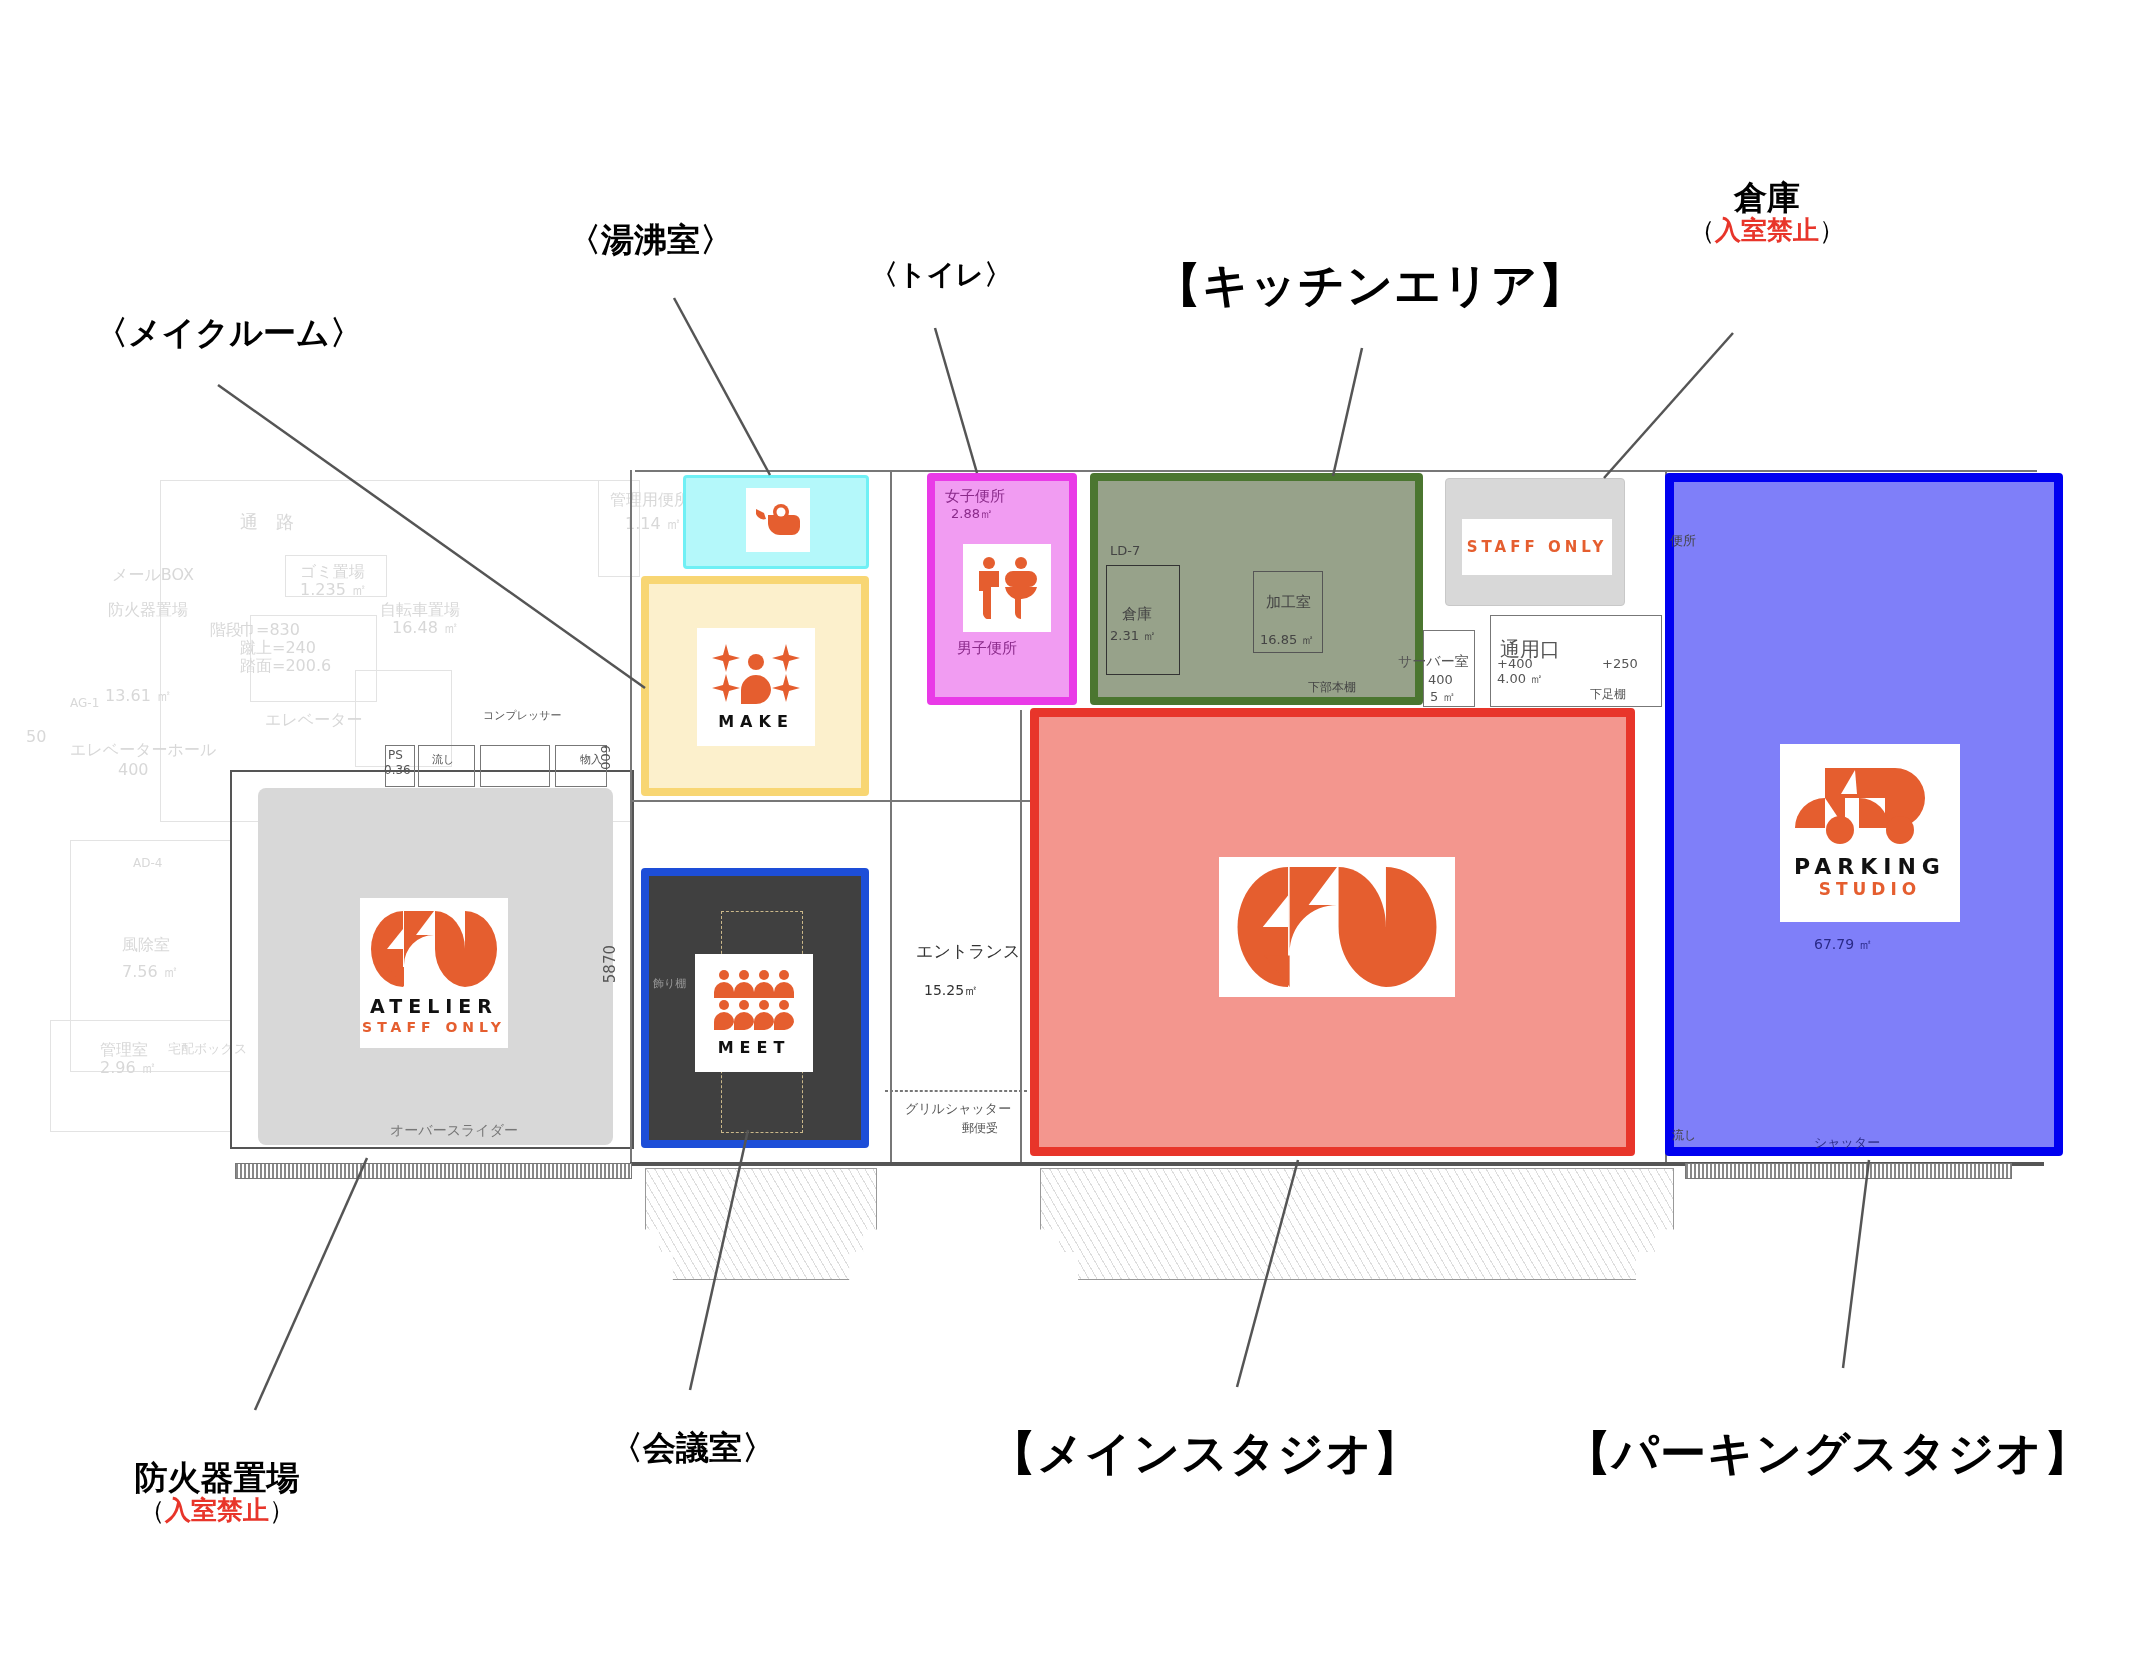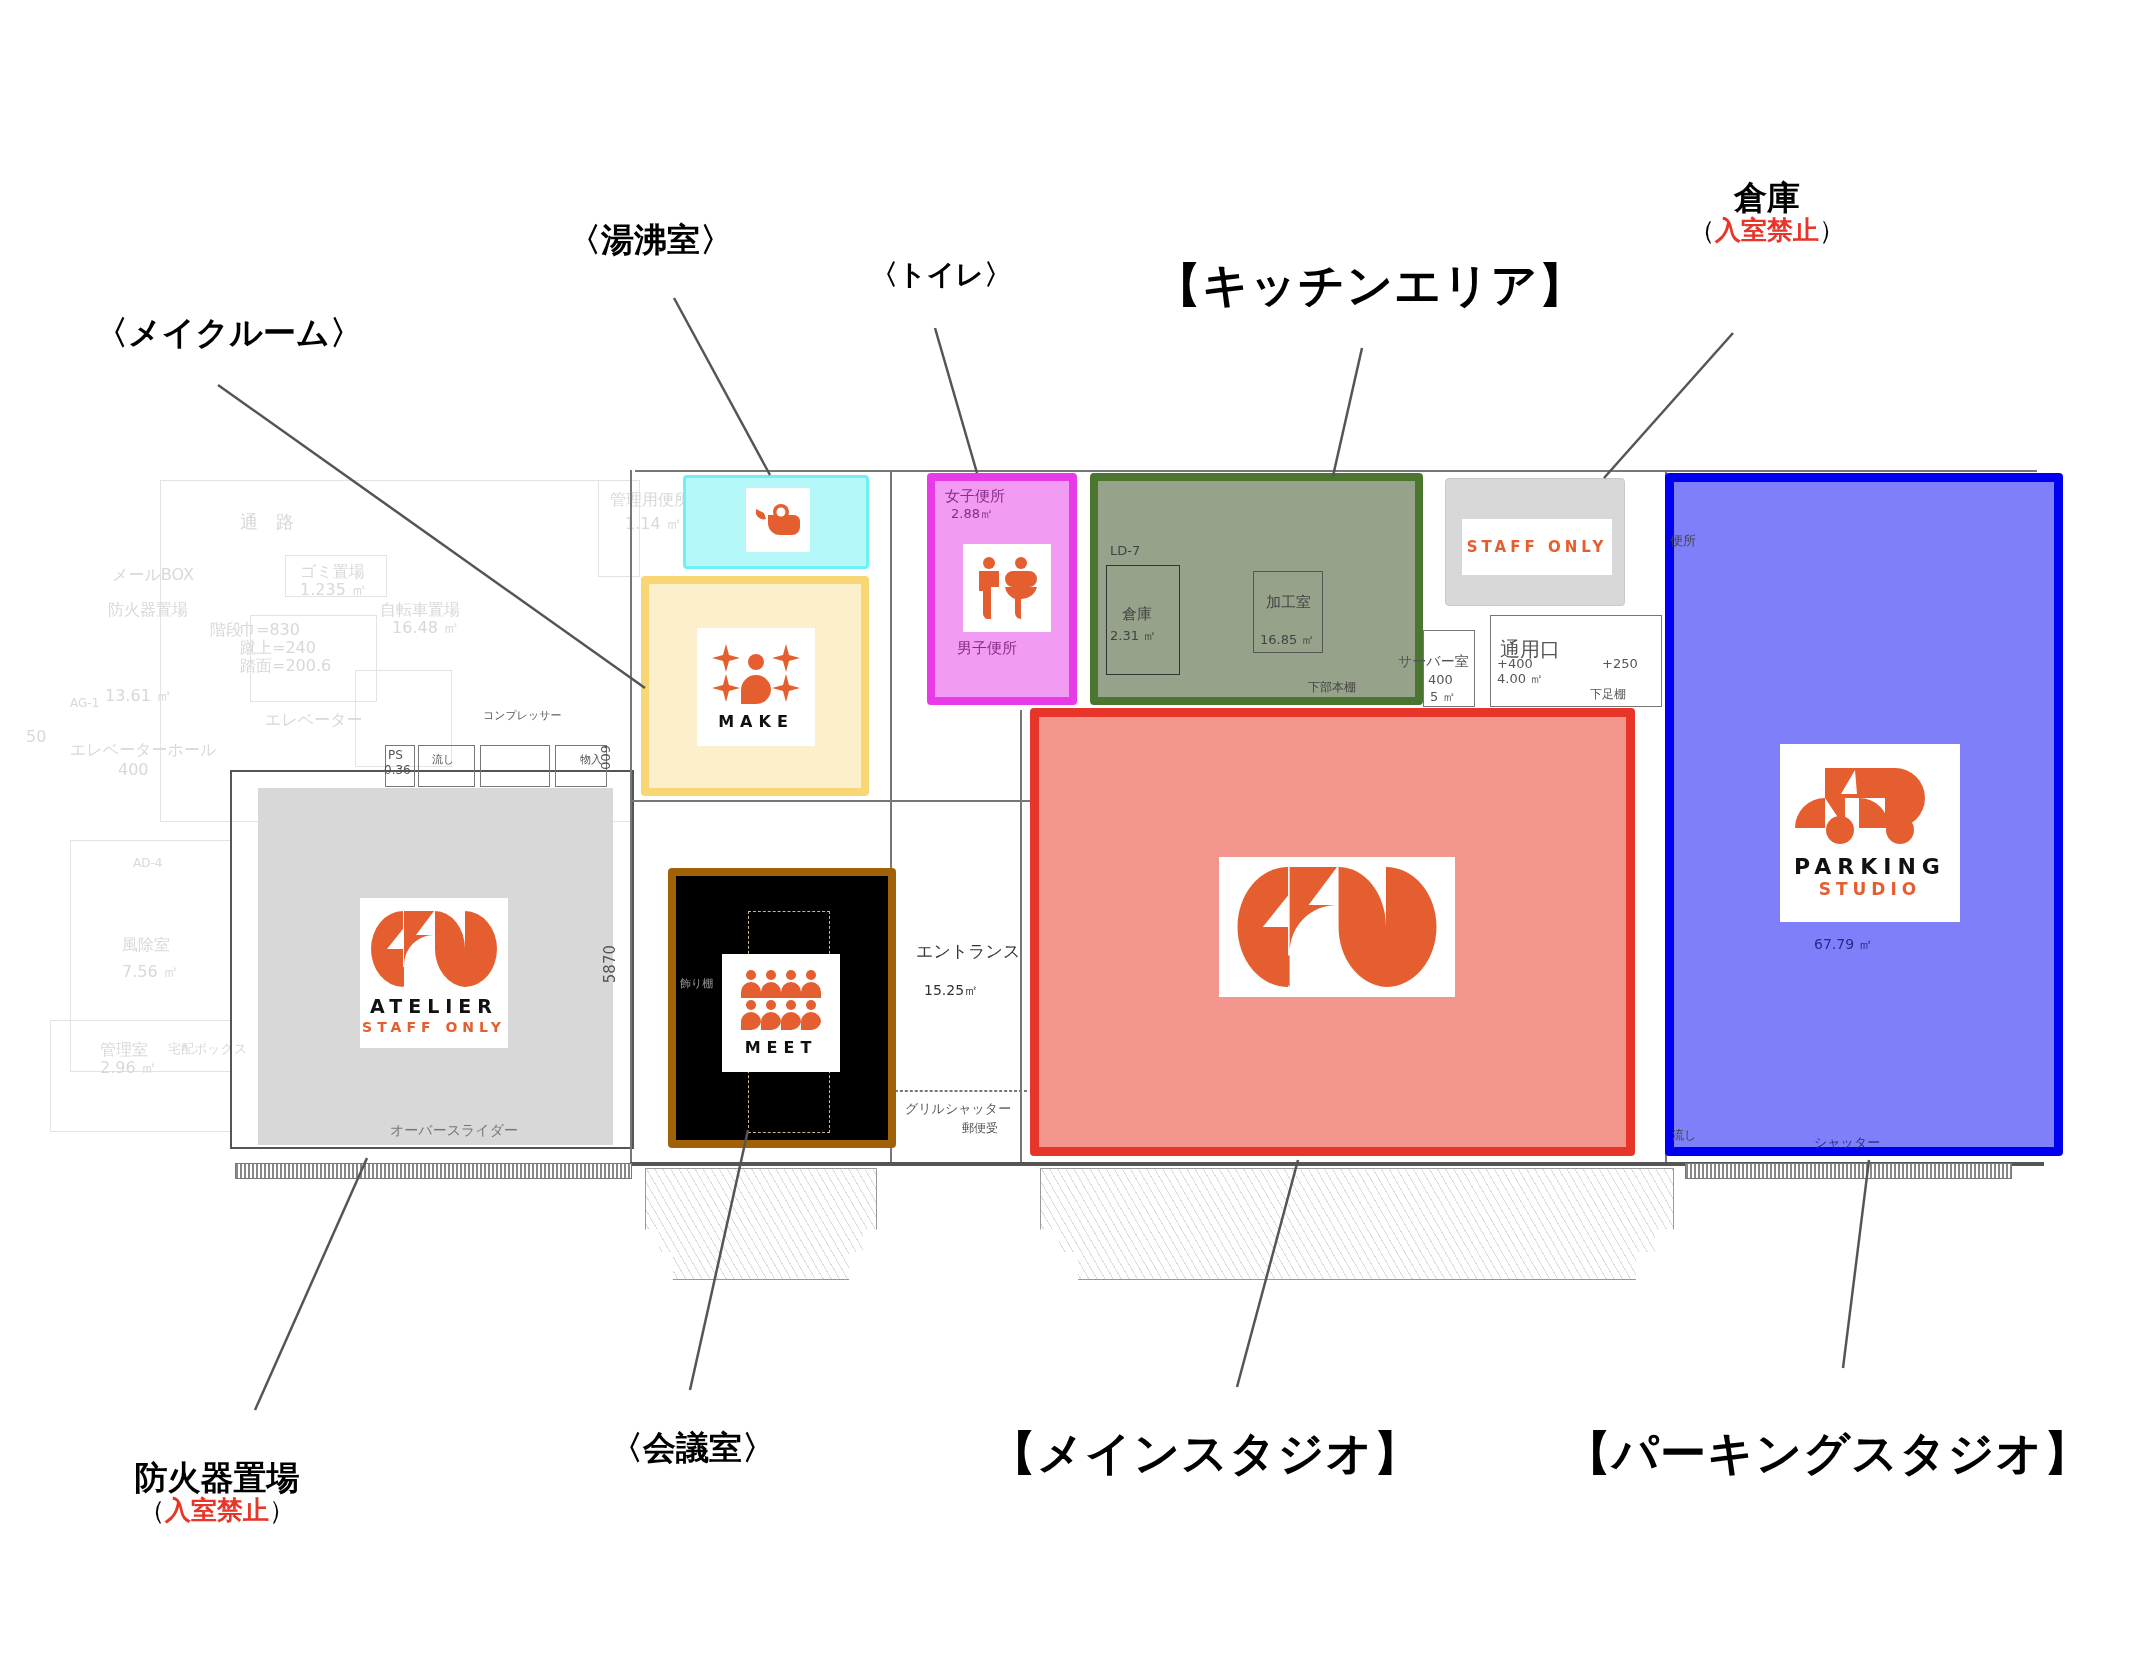--- a/index.html
+++ b/index.html
@@ -19,21 +19,21 @@
   .faint { position:absolute; border:1.5px solid #e3e3e3; }
   .faint-text { position:absolute; color:#d8d8d8; font-size:16px; white-space:nowrap; }
   .wall { position:absolute; border:2px solid #555; }
   .thin { position:absolute; border:1px solid #777; }
   .plan-text { position:absolute; color:#555; font-size:14px; white-space:nowrap; }
 
   
   .room { position:absolute; box-sizing:border-box; border-radius:4px; }
   .room-tea      { background:#b4f8fa; border:3px solid #6ff0f5; }
   .room-make     { background:#fcf0cc; border:8px solid #f8d673; }
-  .room-meet     { background:#000000; border:8px solid #a16207;margin-left:27px; }
+  .room-meet     { background:#404040; border:8px solid #1d4ed8; }
   .room-toilet   { background:#f19cf2; border:8px solid #e93ae7; }
   .room-kitchen  { background:#97a28a; border:8px solid #4b7630; }
   .room-storage  { background:#d8d8d8; border:1px solid #c8c8c8; }
   .room-main     { background:#f3968e; border:9px solid #e8352a; }
   .room-parking  { background:#7f7ff9; border:9px solid #0000f0; }
   .room-atelier  { background:#d8d8d8; }
 
   .room-text { position:absolute; font-size:15px; color:#444; white-space:nowrap; }
 
   
@@ -186,21 +186,21 @@
 </div>
 <div>
   <div class="thin" style="left:1490px;top:615px;width:170px;height:90px;"></div>
   <div class="plan-text" style="left:1500px;top:636px;font-size:20px;">通用口</div>
   <div class="plan-text" style="left:1497px;top:656px;font-size:13px;">+400</div>
   <div class="plan-text" style="left:1497px;top:670px;font-size:13px;">4.00 ㎡</div>
   <div class="plan-text" style="left:1602px;top:656px;font-size:13px;">+250</div>
   <div class="plan-text" style="left:1590px;top:686px;font-size:12px;">下足棚</div>
 </div>
 
-<div class="room room-atelier" style="left:258px;top:788px;width:355px;height:357px;border-radius:0;">
+<div class="room room-atelier" style="left:258px;top:788px;width:355px;height:357px;border-radius:8px;">
   <div class="card" style="left:102px;top:110px;width:148px;height:150px;">
     <svg width="126" height="76" viewBox="0 0 126 76">
       <path d="M32 0 v76 a32 38 0 0 1 0 -76z" fill="#e55e2f"></path>
       <path d="M32 38 l-16 0 l16 -20z" fill="#fff"></path>
       <path d="M33 0 h30 l-18 24 h18 a30 30 0 0 0 -30 30 v22 l-16 -20 h16z" fill="#e55e2f"></path>
       <path d="M64 0 a30 38 0 0 1 30 38 h-30z" fill="#e55e2f"></path>
       <path d="M94 0 a32 38 0 0 1 0 76 a32 38 0 0 1 -30 -38 h30z" fill="#e55e2f"></path>
     </svg>
     <div class="t1" style="font-size:19px;margin-top:8px;">ATELIER</div>
     <div class="t2" style="font-size:14px;margin-top:2px;">STAFF ONLY</div>

